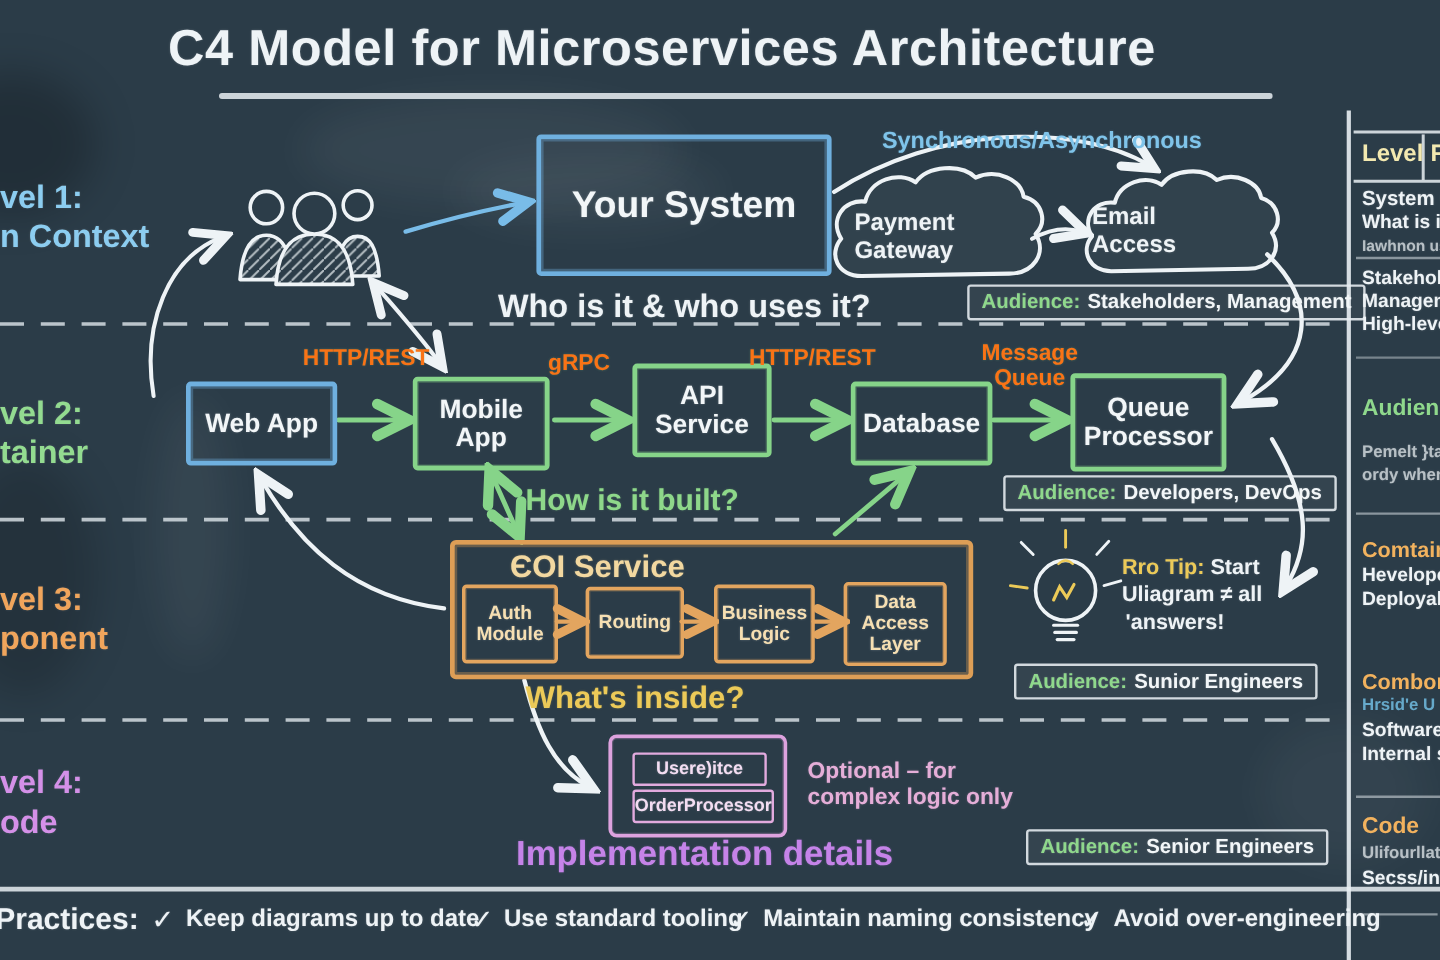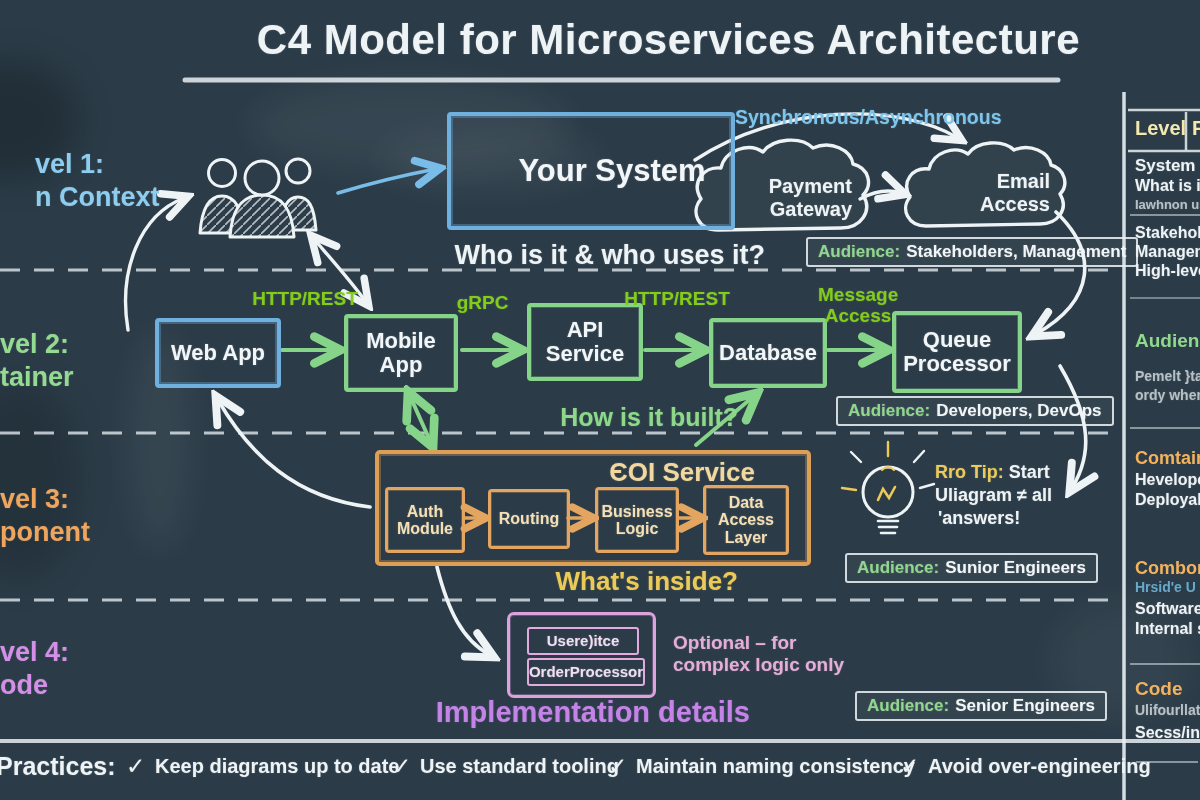--- a/index.html
+++ b/index.html
@@ -9,41 +9,41 @@
     background:
       radial-gradient(ellipse 900px 500px at 45% 35%, rgba(255,255,255,0.05), rgba(255,255,255,0) 60%),
       radial-gradient(ellipse 500px 260px at 30% 12%, rgba(255,255,255,0.06), rgba(255,255,255,0) 70%),
       radial-gradient(ellipse 1400px 900px at 50% 45%, #30424f 0%, #2a3b47 55%, #233schwarz 100%),
       linear-gradient(155deg,#2f414e 0%, #2a3b47 50%, #253542 100%);
     background-color:#2b3c48;
   }
   .abs{position:absolute;}
   .chalk{color:#eef3f6;text-shadow:0 0 2px rgba(255,255,255,.22);}
   .b{font-weight:bold;}
-  .ctr{text-align:right;}
+  .ctr{text-align:left;}
   .nw{white-space:nowrap;}
   .smudge{position:absolute;border-radius:50%;filter:blur(16px);pointer-events:none;}
   .box{position:absolute;display:flex;align-items:center;justify-content:center;
        text-align:center;font-weight:bold;color:#f2f6f8;border-radius:4px;
        text-shadow:0 0 2px rgba(255,255,255,.25);line-height:1.08;}
   .box.blue{border:4px solid #6fb0df;box-shadow:inset 0 0 0 2px rgba(111,176,223,.35);}
   .box.green{border:4px solid #86d489;box-shadow:inset 0 0 0 1px rgba(134,212,137,.3);}
   .box.orange{border:3px solid #e3a55f;color:#f6dfb2;box-shadow:inset 0 0 0 1px rgba(227,165,95,.3);}
   .box.orange-big{border:4px solid #dd9e56;box-shadow:inset 0 0 0 2px rgba(221,158,86,.35);border-radius:5px;}
   .box.pink{border:3px solid #dda2de;box-shadow:inset 0 0 0 1px rgba(221,162,222,.3);border-radius:7px;}
   .box.pink-inner{border:2.5px solid #e2aade;color:#f3ddf2;border-radius:3px;}
   .badge{position:absolute;border:2px solid rgba(232,238,242,.88);border-radius:3px;
          display:flex;align-items:center;white-space:nowrap;gap:6px;font-weight:bold;
          padding:3px 10px;font-size:17px;background:rgba(255,255,255,.045);
          text-shadow:0 0 2px rgba(255,255,255,.2);}
   .badge .g{color:#8fd88c;}
   .badge .w{color:#f2f6f8;}
   .lvl{position:absolute;left:0px;font-weight:bold;font-size:27px;line-height:33px;
        text-shadow:0 0 2px rgba(255,255,255,.15);white-space:nowrap;}
-  .proto{position:absolute;color:#84cc16;font-weight:bold;font-size:19px;text-align:center;
+  .proto{position:absolute;color:#f97316;font-weight:bold;font-size:19px;text-align:center;
          text-shadow:0 0 2px rgba(142,216,138,.3);line-height:21px;}
   .panel-row{position:absolute;left:1135px;white-space:nowrap;overflow:hidden;font-weight:bold;}
   .dim{opacity:.72;font-weight:bold;}
 </style>
 </head>
 <body>
 
 <div class="board">
 
   <div class="smudge" style="left:250px;top:80px;width:320px;height:90px;background:rgba(255,255,255,.05);"></div>
@@ -145,38 +145,38 @@
     <line x1="1186" y1="112" x2="1186" y2="150" stroke="#e9eff3" stroke-width="2.5" opacity=".85"></line>
     <line x1="1130" y1="215" x2="1200" y2="215" stroke="#e9eff3" stroke-width="2" opacity=".5"></line>
     <line x1="1130" y1="298" x2="1200" y2="298" stroke="#e9eff3" stroke-width="2" opacity=".4"></line>
     <line x1="1130" y1="428" x2="1200" y2="428" stroke="#e9eff3" stroke-width="2" opacity=".5"></line>
     <line x1="1130" y1="664" x2="1200" y2="664" stroke="#e9eff3" stroke-width="2" opacity=".5"></line>
     <line x1="1136" y1="762" x2="1198" y2="762" stroke="#e9eff3" stroke-width="2" opacity=".5"></line>
   </svg>
 
   <div class="abs chalk b ctr" style="left:140px;top:16px;width:940px;font-size:42px;letter-spacing:.5px;">C4 Model for Microservices Architecture</div>
 
-  <div class="lvl" style="top:148px;color:#8ccdf0;padding-left:35px;">
+  <div class="lvl" style="top:148px;color:#8ccdf0;">
     <div>vel 1:</div>
     <div>n Context</div>
   </div>
   <div class="lvl" style="top:328px;color:#93db90;">
     <div>vel 2:</div>
     <div>tainer</div>
   </div>
   <div class="lvl" style="top:483px;color:#f0a55c;">
     <div>vel 3:</div>
     <div>ponent</div>
   </div>
   <div class="lvl" style="top:636px;color:#d490e8;">
     <div>vel 4:</div>
     <div>ode</div>
   </div>
 
-  <div class="box blue" style="left:447px;top:112px;width:238px;height:110px;font-size:31px;padding-left:42px;">
+  <div class="box blue" style="left:447px;top:112px;width:238px;height:110px;font-size:31px;">
     <span>Your System</span>
   </div>
   <div class="abs chalk b ctr" style="left:415px;top:240px;width:350px;font-size:27px;">Who is it &amp; who uses it?</div>
   <div class="abs b ctr nw" style="left:735px;top:106px;width:260px;font-size:19.5px;color:#7fc4ea;text-shadow:0 0 2px rgba(127,196,234,.3);">Synchronous/Asynchronous</div>
 
   <div class="abs chalk b ctr" style="left:712px;top:175px;width:140px;font-size:20px;line-height:23px;">
     <div>Payment</div>
     <div>Gateway</div>
   </div>
   <div class="abs chalk b ctr" style="left:910px;top:170px;width:140px;font-size:20px;line-height:23px;">
@@ -201,21 +201,21 @@
   <div class="box green" style="left:709px;top:318px;width:110px;height:62px;font-size:22px;">
     <span>Database</span>
   </div>
   <div class="box green" style="left:892px;top:311px;width:122px;height:74px;font-size:22px;">
     <span>Queue Processor</span>
   </div>
 
   <div class="proto" style="left:245px;top:288px;width:120px;">HTTP/REST</div>
   <div class="proto" style="left:430px;top:292px;width:105px;">gRPC</div>
   <div class="proto" style="left:617px;top:288px;width:120px;">HTTP/REST</div>
-  <div class="proto" style="left:818px;top:284px;width:80px;">Message Access</div>
+  <div class="proto" style="left:818px;top:284px;width:80px;">Message Queue</div>
 
   <div class="abs b ctr" style="left:438px;top:403px;width:300px;font-size:25px;color:#8ed88a;text-shadow:0 0 2px rgba(142,216,138,.3);">How is it built?</div>
 
   <div class="badge" style="left:836px;top:396px;">
     <span class="g">Audience:</span>
     <span class="w">Developers, DevOps</span>
   </div>
 
   <div class="box orange-big" style="left:375px;top:450px;width:428px;height:108px;"></div>
   <div class="abs b ctr" style="left:425px;top:457px;width:330px;font-size:26px;color:#f2d8a0;text-shadow:0 0 2px rgba(242,216,160,.3);">ЄOI Service</div>

